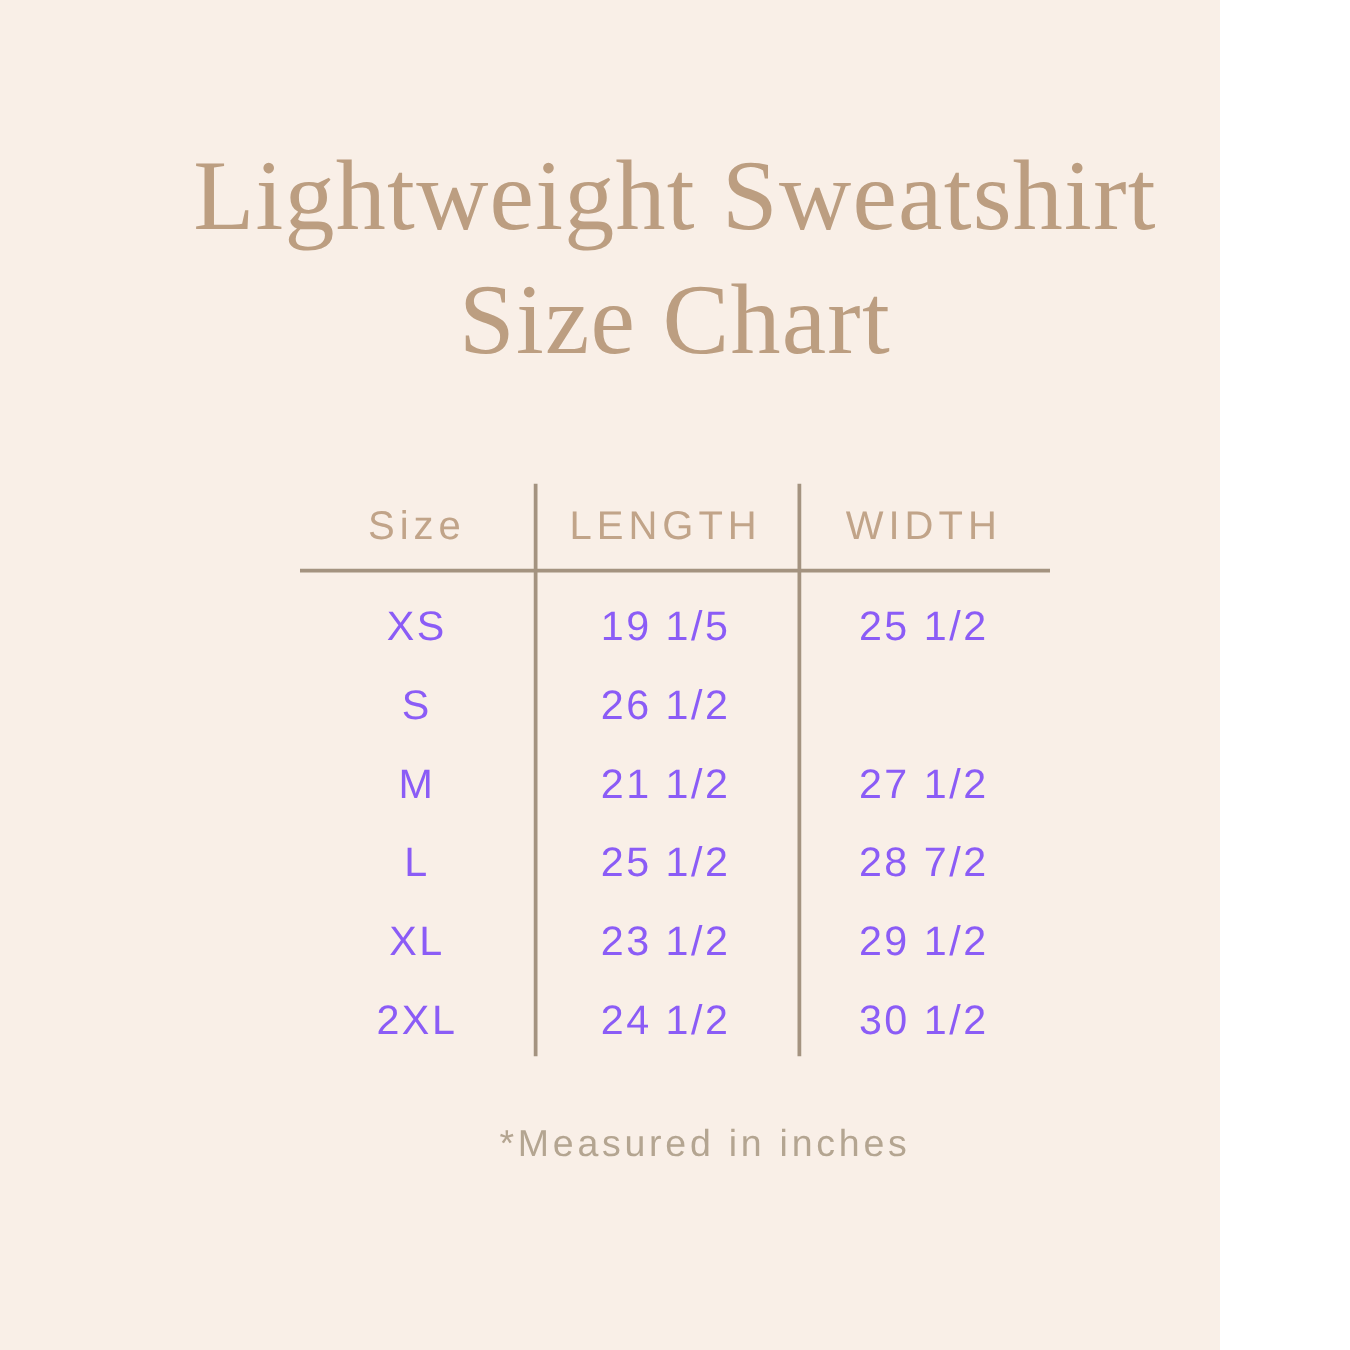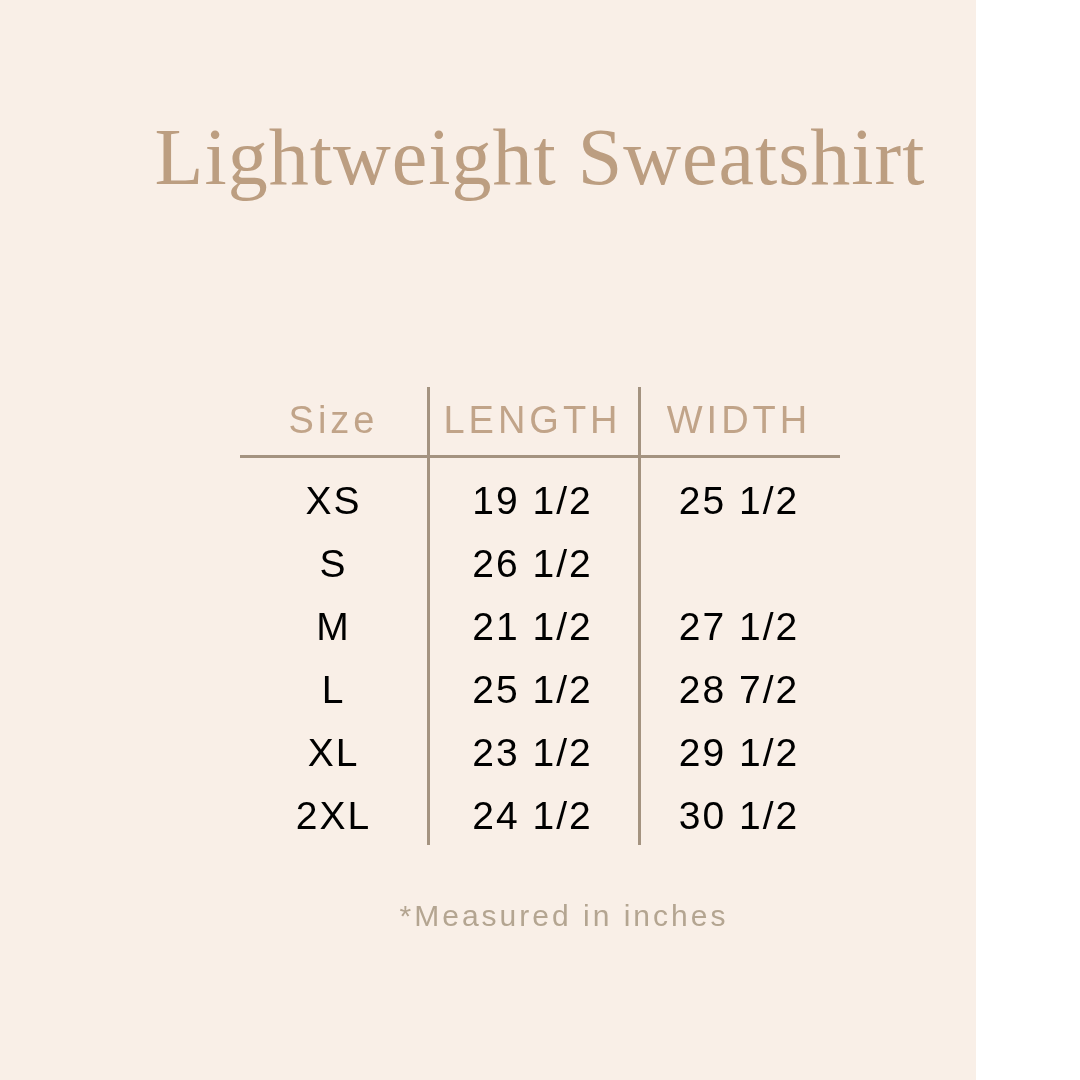--- a/index.html
+++ b/index.html
@@ -34,34 +34,34 @@
     width: 600px;
     height: 465px;
   }
   .thead-row, .trow {
     display: grid;
     grid-template-columns: 187px 211px 202px;
   }
   .thead-row {
     height: 70px;
     align-items: center;
-    font-size: 38px;
+    font-size: 32px;
     letter-spacing: 4px;
     color: #c1a489;
     font-weight: 400;
   }
   .tbody {
     padding-top: 14px;
   }
   .trow {
     height: 63px;
     align-items: center;
-    font-size: 39px;
+    font-size: 33px;
     letter-spacing: 2px;
-    color: #000000;
+    color: #8b5cf6;
   }
   .cell {
     text-align: center;
     white-space: nowrap;
   }
   .hline {
     position: absolute;
     left: 0;
     top: 70px;
     width: 600px;
@@ -89,39 +89,40 @@
     padding-left: 24px;
   }
 </style>
 </head>
 <body>
 
 <div class="stage">
 
   <div class="title-block">
     <div>Lightweight Sweatshirt</div>
+    <div>Size Chart</div>
   </div>
 
   <div class="size-table">
 
     <div class="thead-row">
       <div class="cell">Size</div>
       <div class="cell">LENGTH</div>
       <div class="cell">WIDTH</div>
     </div>
 
     <div class="hline"></div>
     <div class="vline v1"></div>
     <div class="vline v2"></div>
 
     <div class="tbody">
 
       <div class="trow">
         <div class="cell">XS</div>
-        <div class="cell">19 1/2</div>
+        <div class="cell">19 1/5</div>
         <div class="cell">25 1/2</div>
       </div>
 
       <div class="trow">
         <div class="cell">S</div>
         <div class="cell">26 1/2</div>
       </div>
 
       <div class="trow">
         <div class="cell">M</div>

